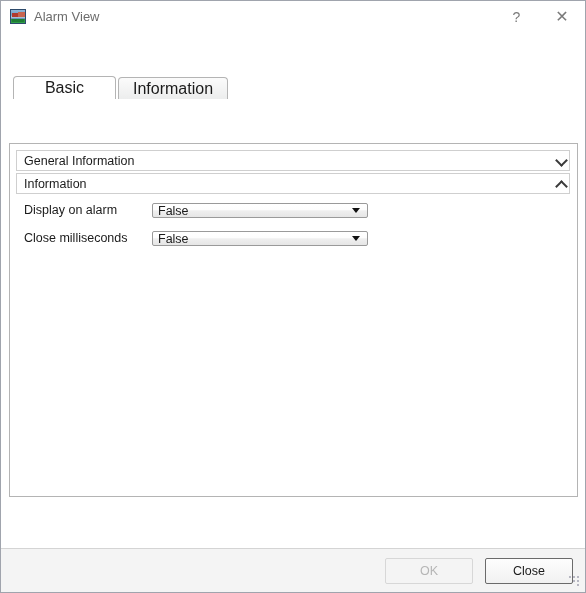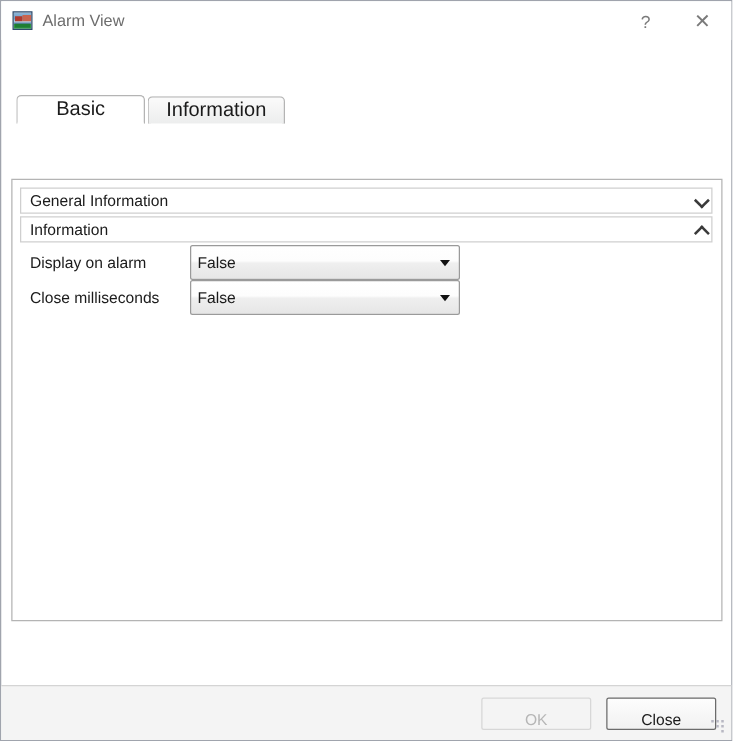--- a/index.html
+++ b/index.html
@@ -213,27 +213,26 @@
     flex: 0 0 136px;
     padding-left: 8px;
     box-sizing: border-box;
     font-size: 12.5px;
     color: #1b1b1b;
     white-space: nowrap;
   }
   .combo {
     position: relative;
     width: 216px;
-    height: 28px;
+    height: 15px;
     box-sizing: border-box;
     border: 1px solid #9a9a9a;
     border-radius: 2px;
     background: linear-gradient(#ffffff 0%, #fdfdfd 45%, #efefef 52%, #e6e6e6 100%);
     display: flex;
-    align-items: center;
     padding: 0 22px 0 5px;
     font-size: 12.5px;
     color: #1b1b1b;
     cursor: default;
   }
   .combo .combo-value {
     white-space: nowrap;
     overflow: hidden;
     text-overflow: ellipsis;
   }
@@ -264,21 +263,21 @@
     box-sizing: border-box;
   }
   .btn {
     width: 88px;
     height: 26px;
     box-sizing: border-box;
     border-radius: 2px;
     font-size: 12.5px;
     font-family: "Liberation Sans", sans-serif;
     display: flex;
-    align-items: flex-end;
+    align-items: center;
     justify-content: center;
     margin-left: 12px;
     cursor: default;
   }
   .btn.ok {
     border: 1px solid #d7d7d7;
     background: #f4f4f4;
     color: #b6b6b6;
   }
   .btn.close-btn {

